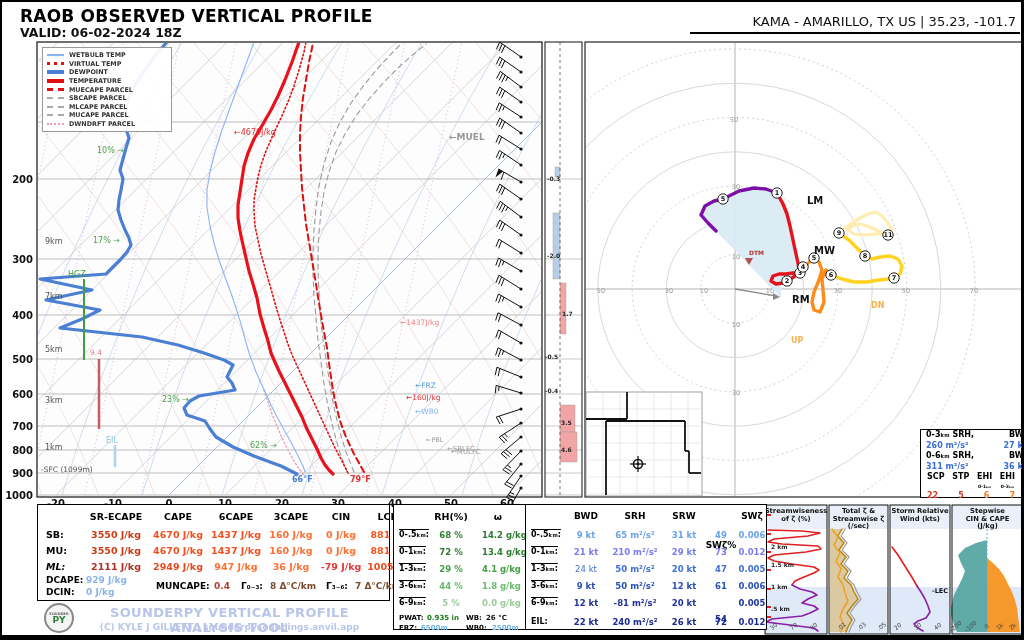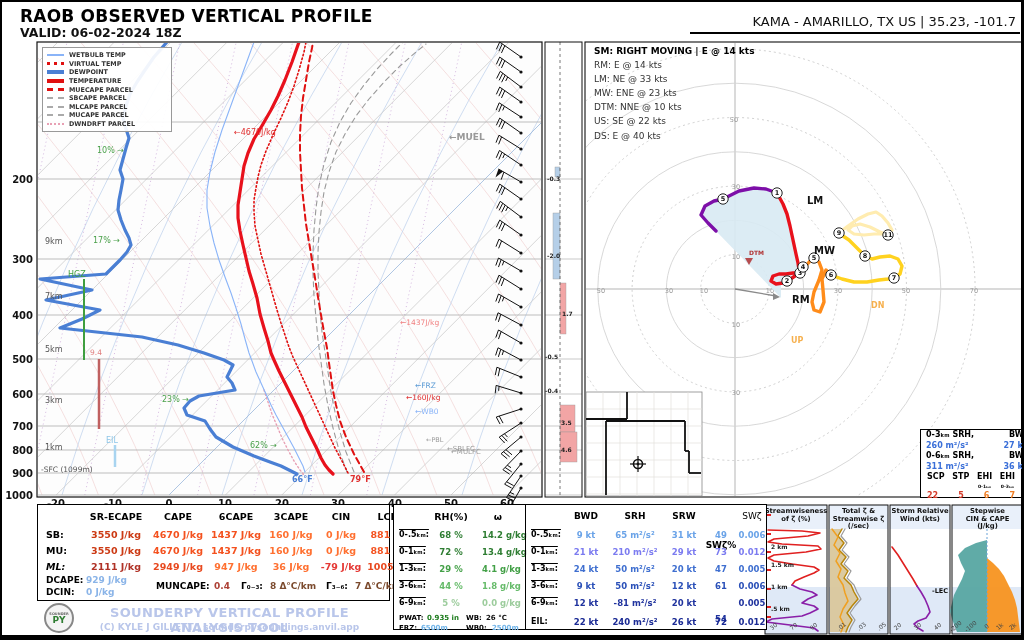--- a/index.html
+++ b/index.html
@@ -526,29 +526,20 @@
       </div>
       <div class="lg-row">
         <div class="lg-swatch" style="border-top: 2px dashed rgb(170, 170, 170);"></div>
         <span class="lg-label">MUCAPE PARCEL</span>
       </div>
       <div class="lg-row">
         <div class="lg-swatch" style="border-top: 2px dotted rgb(232, 160, 180);"></div>
         <span class="lg-label">DWNDRFT PARCEL</span>
       </div>
     </div>
-  <div class="abs" id="sm-info">
-      <div class="sm-line first">SM: RIGHT MOVING | E @ 14 kts</div>
-      <div class="sm-line">RM: E @ 14 kts</div>
-      <div class="sm-line">LM: NE @ 33 kts</div>
-      <div class="sm-line">MW: ENE @ 23 kts</div>
-      <div class="sm-line">DTM: NNE @ 10 kts</div>
-      <div class="sm-line">US: SE @ 22 kts</div>
-      <div class="sm-line">DS: E @ 40 kts</div>
-    </div>
 
   <div class="abs" id="srh-box">
     <div class="srh-lr">
         <span class="srh-bold">0-3ₖₘ SRH,</span>
         <span class="srh-bold">BWD</span>
       </div>
     <div class="srh-lr">
         <span class="srh-blue">260 m²/s²</span>
         <span class="srh-blue">27 kt</span>
       </div>
@@ -636,35 +627,35 @@
       <div class="cell" style="font-size: 7px; color: rgb(0, 0, 0); font-weight: 800; left: 72px; top: 109px;">WB:</div>
       <div class="cell" style="font-size: 7px; color: rgb(17, 17, 17); font-weight: 800; left: 92px; top: 109px;">26 °C</div>
       <div class="cell" style="font-size: 7px; color: rgb(0, 0, 0); font-weight: 800; left: 5px; top: 119px;">FRZ:</div>
       <div class="cell" style="font-size: 7px; color: rgb(111, 179, 232); font-weight: 800; left: 27px; top: 119px;">6500m</div>
       <div class="cell" style="font-size: 7px; color: rgb(0, 0, 0); font-weight: 800; left: 72px; top: 119px;">WB0:</div>
       <div class="cell" style="font-size: 7px; color: rgb(111, 179, 232); font-weight: 800; left: 98px; top: 119px;">2500m</div>
       <div class="cell" style="font-size: 9px; color: rgb(0, 0, 0); font-weight: 800; left: 192px; transform: translateX(-50%); top: 6px;">BWD</div>
       <div class="cell" style="font-size: 9px; color: rgb(0, 0, 0); font-weight: 800; left: 241px; transform: translateX(-50%); top: 6px;">SRH</div>
       <div class="cell" style="font-size: 9px; color: rgb(0, 0, 0); font-weight: 800; left: 290px; transform: translateX(-50%); top: 6px;">SRW</div>
       <div class="cell" style="font-size: 9px; color: rgb(0, 0, 0); font-weight: 800; left: 327px; transform: translateX(-50%); top: 6px; margin-top: 29px;">SWζ%</div>
-      <div class="cell" style="font-size: 9px; color: rgb(0, 0, 0); font-weight: 400; left: 358px; transform: translateX(-50%); top: 6px;">SWζ</div>
+      <div class="cell" style="font-size: 9px; color: rgb(0, 0, 0); font-weight: 700; left: 358px; transform: translateX(-50%); top: 6px;">SWζ</div>
       <div class="cell" style="font-size: 8px; color: rgb(0, 0, 0); font-weight: 800; left: 137px; top: 25px; text-decoration: overline;">0-.5ₖₘ:</div>
       <div class="cell" style="font-size: 8.5px; color: rgb(106, 163, 232); font-weight: 800; left: 192px; transform: translateX(-50%); top: 25px;">9 kt</div>
       <div class="cell" style="font-size: 8.5px; color: rgb(106, 163, 232); font-weight: 800; left: 241px; transform: translateX(-50%); top: 25px;">65 m²/s²</div>
       <div class="cell" style="font-size: 8.5px; color: rgb(106, 163, 232); font-weight: 800; left: 290px; transform: translateX(-50%); top: 25px;">31 kt</div>
       <div class="cell" style="font-size: 8.5px; color: rgb(106, 163, 232); font-weight: 800; left: 327px; transform: translateX(-50%); top: 25px;">49</div>
       <div class="cell" style="font-size: 8.5px; color: rgb(106, 163, 232); font-weight: 800; left: 358px; transform: translateX(-50%); top: 25px;">0.006</div>
       <div class="cell" style="font-size: 8px; color: rgb(0, 0, 0); font-weight: 800; left: 137px; top: 42px; text-decoration: overline;">0-1ₖₘ:</div>
       <div class="cell" style="font-size: 8.5px; color: rgb(123, 123, 240); font-weight: 800; left: 192px; transform: translateX(-50%); top: 42px;">21 kt</div>
       <div class="cell" style="font-size: 8.5px; color: rgb(123, 123, 240); font-weight: 800; left: 241px; transform: translateX(-50%); top: 42px;">210 m²/s²</div>
       <div class="cell" style="font-size: 8.5px; color: rgb(123, 123, 240); font-weight: 800; left: 290px; transform: translateX(-50%); top: 42px;">29 kt</div>
       <div class="cell" style="font-size: 8.5px; color: rgb(123, 123, 240); font-weight: 800; left: 327px; transform: translateX(-50%); top: 42px;">73</div>
       <div class="cell" style="font-size: 8.5px; color: rgb(123, 123, 240); font-weight: 800; left: 358px; transform: translateX(-50%); top: 42px;">0.012</div>
       <div class="cell" style="font-size: 8px; color: rgb(0, 0, 0); font-weight: 800; left: 137px; top: 59px; text-decoration: overline;">1-3ₖₘ:</div>
-      <div class="cell" style="font-size: 8.5px; color: rgb(63, 111, 208); font-weight: 700; left: 192px; transform: translateX(-50%); top: 59px;">24 kt</div>
+      <div class="cell" style="font-size: 8.5px; color: rgb(63, 111, 208); font-weight: 400; left: 192px; transform: translateX(-50%); top: 59px;">24 kt</div>
       <div class="cell" style="font-size: 8.5px; color: rgb(63, 111, 208); font-weight: 800; left: 241px; transform: translateX(-50%); top: 59px;">50 m²/s²</div>
       <div class="cell" style="font-size: 8.5px; color: rgb(63, 111, 208); font-weight: 800; left: 290px; transform: translateX(-50%); top: 59px;">20 kt</div>
       <div class="cell" style="font-size: 8.5px; color: rgb(63, 111, 208); font-weight: 800; left: 327px; transform: translateX(-50%); top: 59px;">47</div>
       <div class="cell" style="font-size: 8.5px; color: rgb(63, 111, 208); font-weight: 800; left: 358px; transform: translateX(-50%); top: 59px;">0.005</div>
       <div class="cell" style="font-size: 8px; color: rgb(0, 0, 0); font-weight: 800; left: 137px; top: 76px; text-decoration: overline;">3-6ₖₘ:</div>
       <div class="cell" style="font-size: 8.5px; color: rgb(42, 80, 184); font-weight: 800; left: 192px; transform: translateX(-50%); top: 76px;">9 kt</div>
       <div class="cell" style="font-size: 8.5px; color: rgb(42, 80, 184); font-weight: 800; left: 241px; transform: translateX(-50%); top: 76px;">50 m²/s²</div>
       <div class="cell" style="font-size: 8.5px; color: rgb(42, 80, 184); font-weight: 800; left: 290px; transform: translateX(-50%); top: 76px;">12 kt</div>
       <div class="cell" style="font-size: 8.5px; color: rgb(42, 80, 184); font-weight: 800; left: 327px; transform: translateX(-50%); top: 76px;">61</div>
       <div class="cell" style="font-size: 8.5px; color: rgb(42, 80, 184); font-weight: 800; left: 358px; transform: translateX(-50%); top: 76px;">0.006</div>

